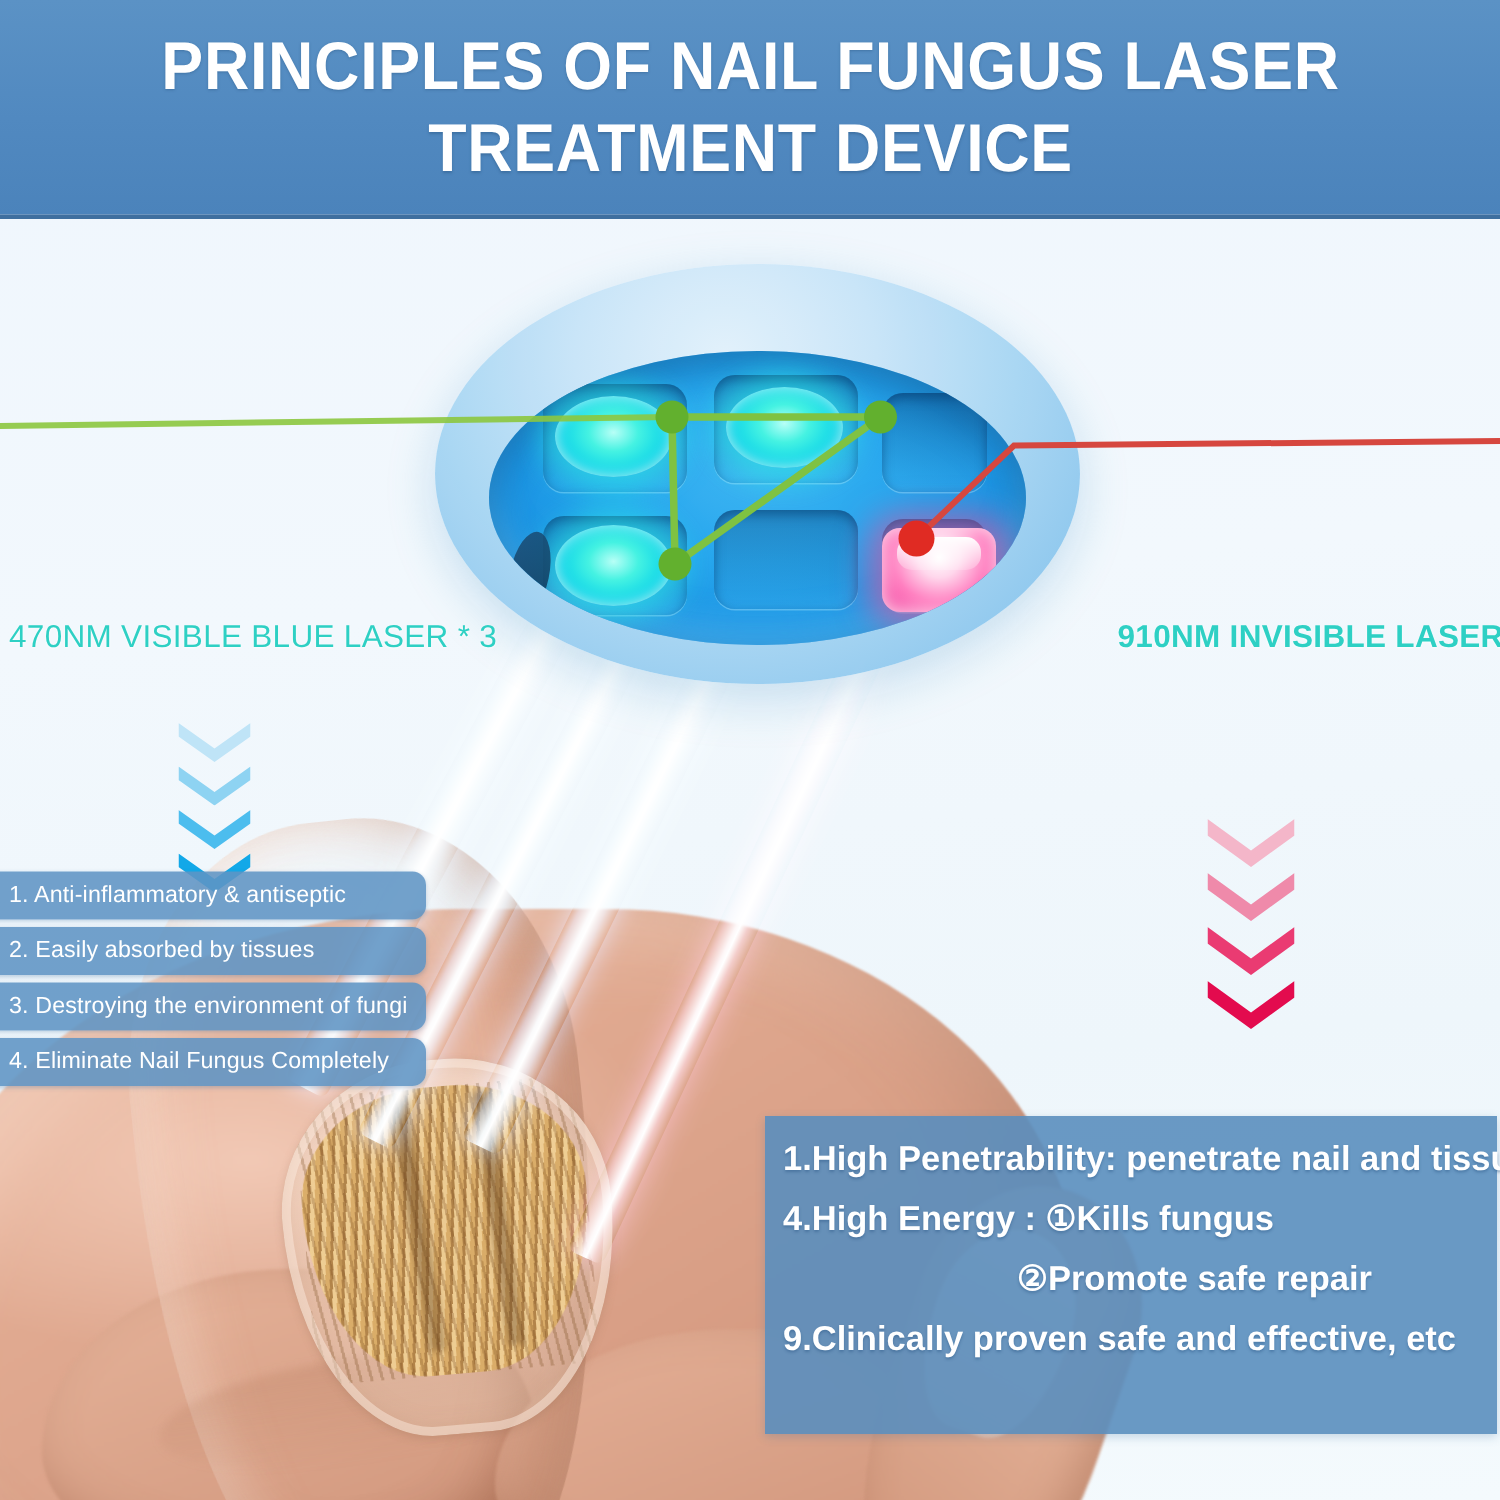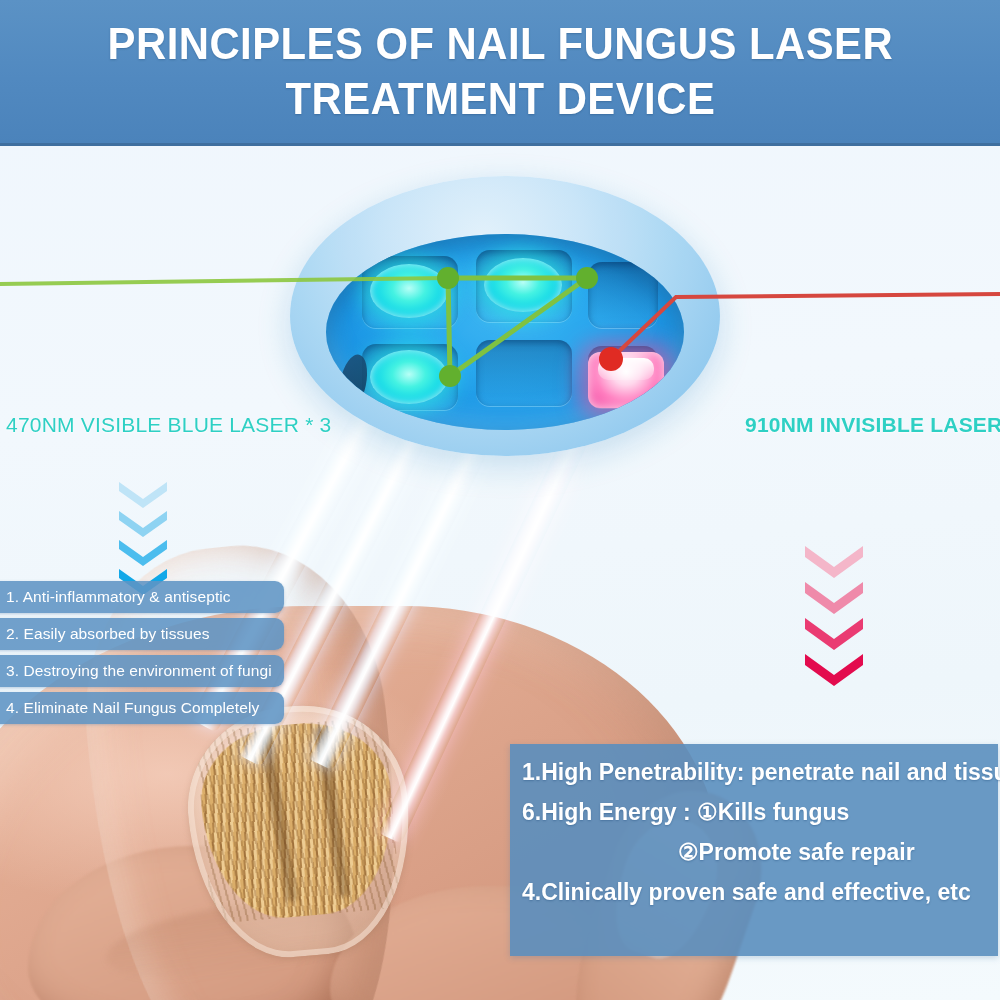--- a/index.html
+++ b/index.html
@@ -372,19 +372,19 @@
 
     <div id="left-list">
       <div class="pill">1. Anti-inflammatory &amp; antiseptic</div>
       <div class="pill">2. Easily absorbed by tissues</div>
       <div class="pill">3. Destroying the environment of fungi</div>
       <div class="pill">4. Eliminate Nail Fungus Completely</div>
     </div>
 
     <div id="right-panel">
       <div class="rp-line">1.High Penetrability: penetrate nail and tissues</div>
-      <div class="rp-line">6.High Energy : ①Kills fungus</div>
+      <div class="rp-line">4.High Energy : ①Kills fungus</div>
       <div class="rp-line indent">②Promote safe repair</div>
-      <div class="rp-line">4.Clinically proven safe and effective, etc</div>
+      <div class="rp-line">9.Clinically proven safe and effective, etc</div>
     </div>
 
   </div>
 </div>
 
 </body></html>

